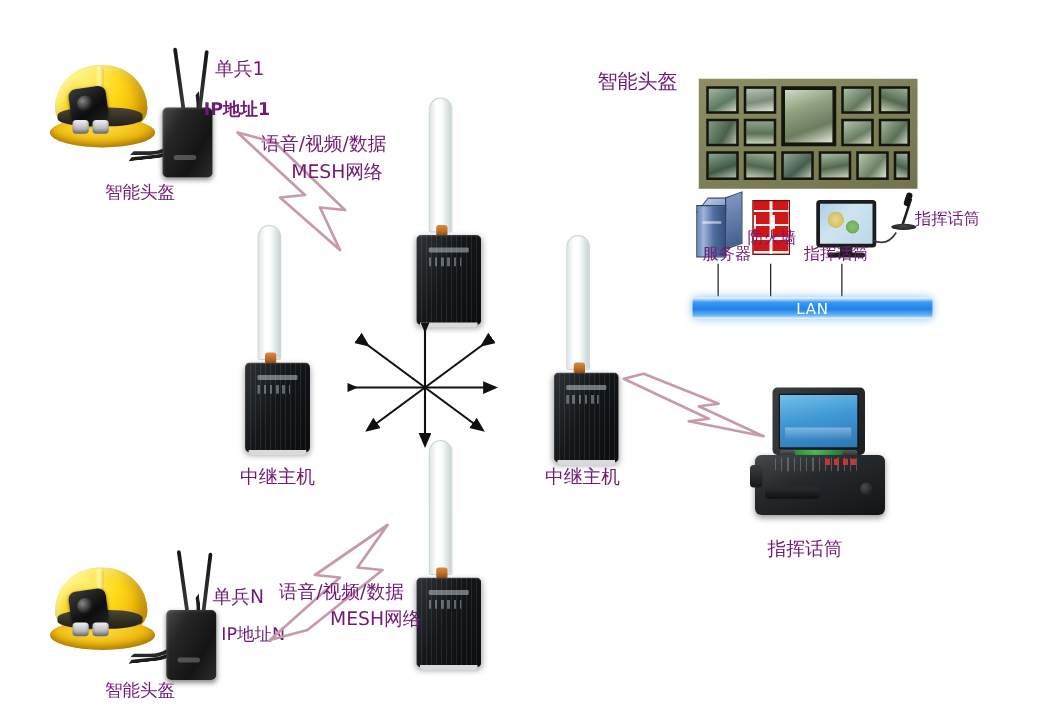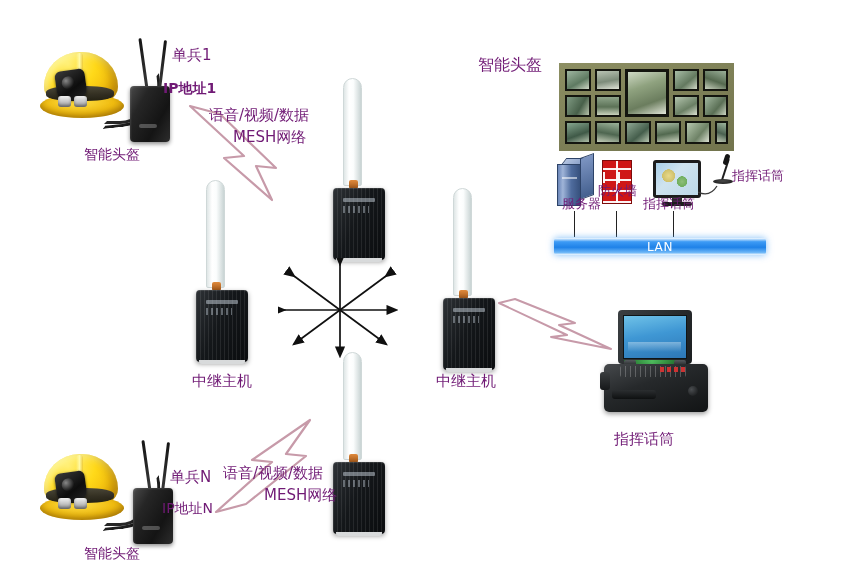--- a/index.html
+++ b/index.html
@@ -409,21 +409,21 @@
     <div class="plug"></div>
   </div>
 
   <div class="radio" style="left:133px; top:440px; width:60px; height:108px;">
     <div class="ant" style="left:12px; top:0px; height:52px; transform:rotate(-8deg);"></div>
     <div class="ant" style="left:31px; top:2px; height:50px; transform:rotate(7deg);"></div>
     <div class="body"></div>
   </div>
 
   <div class="lbl" style="left:170px; top:468px; font-size:15px;">单兵N</div>
-  <div class="lbl" style="left:162px; top:500px;text-align:center;">IP地址N</div>
+  <div class="lbl" style="left:177px; top:500px;text-align:center;">IP地址N</div>
   <div class="lbl" style="left:84px; top:545px;">智能头盔</div>
 
   <svg class="bolt" style="left:210px; top:418px;" width="130" height="100" viewBox="0 0 130 100">
     <polygon points="6,94 62,44 42,42 100,2 76,36 96,38 36,86" fill="none" stroke="#c79aa9" stroke-width="2.2" stroke-linejoin="round"></polygon>
   </svg>
 
   <div class="lbl" style="left:223px; top:464px; font-size:15px;">语音/视频/数据</div>
   <div class="lbl" style="left:264px; top:486px; font-size:15px;">MESH网络</div>
 
   <svg class="bolt" style="left:495px; top:295px;" width="120" height="60" viewBox="0 0 120 60">
@@ -486,21 +486,21 @@
     <div class="stem"></div>
     <div class="head"></div>
     <div class="stand"></div>
   </div>
   <div class="lbl sm" style="left:732px; top:168px;">指挥话筒</div>
 
   <div class="vline" style="left:574px; top:211px; height:26px;"></div>
   <div class="vline" style="left:616px; top:211px; height:26px;"></div>
   <div class="vline" style="left:673px; top:211px; height:26px;"></div>
 
-  <div class="lanbar" style="left:554px; top:238px; width:212px; height:17px;">
+  <div class="lanbar" style="left:554px; top:238px; width:192px; height:17px;">
     <span class="lantext">LAN</span>
   </div>
 
   <div class="mcase" style="left:604px; top:310px; width:110px; height:105px;">
     <div class="lidback"></div>
     <div class="lidscreen"></div>
     <div class="greenstrip"></div>
     <div class="latchL"></div>
     <div class="latchR"></div>
     <div class="body"></div>

